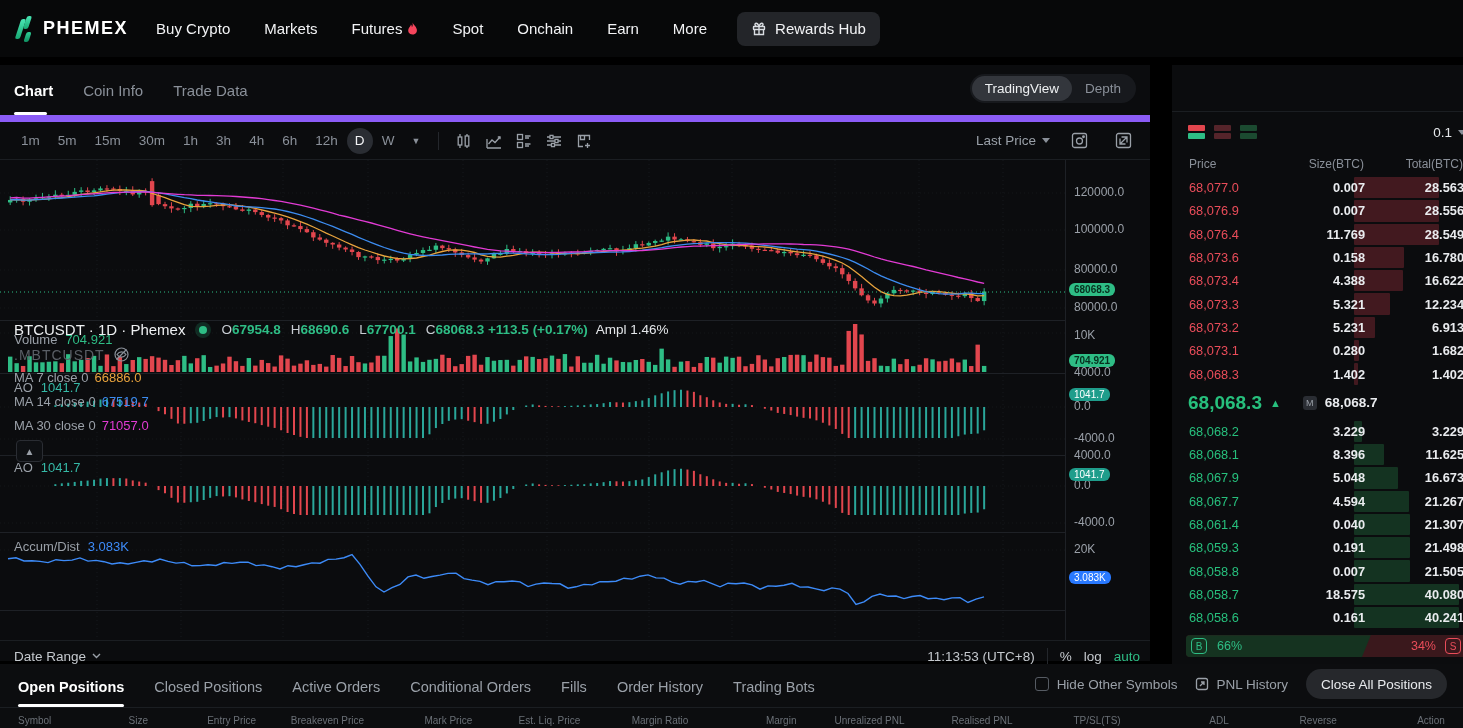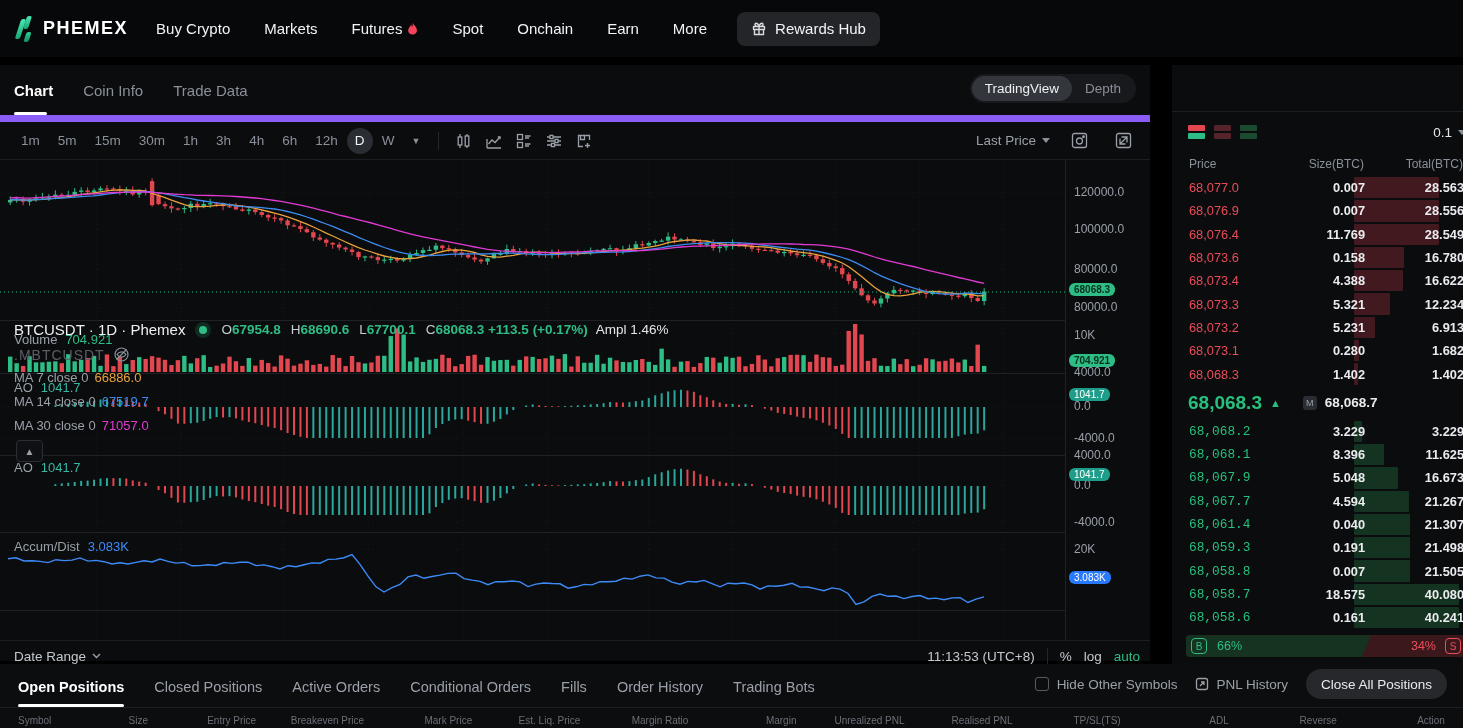--- a/index.html
+++ b/index.html
@@ -91,21 +91,21 @@
   .ob-mode i { flex:1; border-radius:1px; }
   .ob-tick { position:absolute; right:14px; display:flex; align-items:center; gap:6px; color:#e4e7ea; font-size:13.5px; cursor:pointer; }
   .ob-headers { height:24px; display:flex; align-items:center; padding:0 17px 0 17px; color:#8a9099; font-size:12px; }
   .obh-price { width:95px; } .obh-size { width:80px; text-align:right; } .obh-total { flex:1; text-align:right; }
   .ob-rows { display:flex; flex-direction:column; }
   .ob-row { height:23.3px; display:flex; align-items:center; padding:0 16px 0 17px; position:relative; cursor:pointer; }
   .ob-bar { position:absolute; left:182px; top:1px; bottom:1px; border-radius:1px; }
   .ob-row .p { width:96px; font-size:12.8px; position:relative; }
   .ob-row .s { width:80px; text-align:right; color:#e9ebee; font-size:12.8px; font-weight:bold; position:relative; }
   .ob-row .t { flex:1; text-align:right; color:#e9ebee; font-size:12.8px; font-weight:bold; position:relative; }
-  .ask .p { color:#ea4d5a; } .bid .p { color:#27c07d;font-family:Liberation Mono, monospace; }
+  .ask .p { color:#ea4d5a; } .bid .p { color:#27c07d; }
   .ob-mid { height:34px; display:flex; align-items:center; padding:0 16px; gap:8px; }
   .mid-price { font-size:19px; font-weight:bold; color:#27c07d; }
   .mid-arrow { color:#27c07d; font-size:11px; }
   .mark-badge { width:14px; height:14px; border-radius:3px; background:#2a2d33; color:#9aa0a8; font-size:9px;
                 display:flex; align-items:center; justify-content:center; margin-left:14px; }
   .mark-price { color:#e9ebee; font-size:13.5px; font-weight:bold; }
   .ob-ratio { margin:6px 14px 0 14px; height:22px; border-radius:4px; background:#3a181c; position:relative; overflow:hidden; display:flex; align-items:center; }
   .ratio-buy { position:absolute; left:0; top:0; bottom:0; background:#153320; clip-path:polygon(0 0,100% 0,calc(100% - 9px) 100%,0 100%); }
   .ratio-b, .ratio-s { width:16px; height:16px; border-radius:4px; font-size:10px; display:flex; align-items:center; justify-content:center; position:relative; }
   .ratio-b { border:1px solid #2ebd85; color:#2ebd85; margin-left:5px; }

